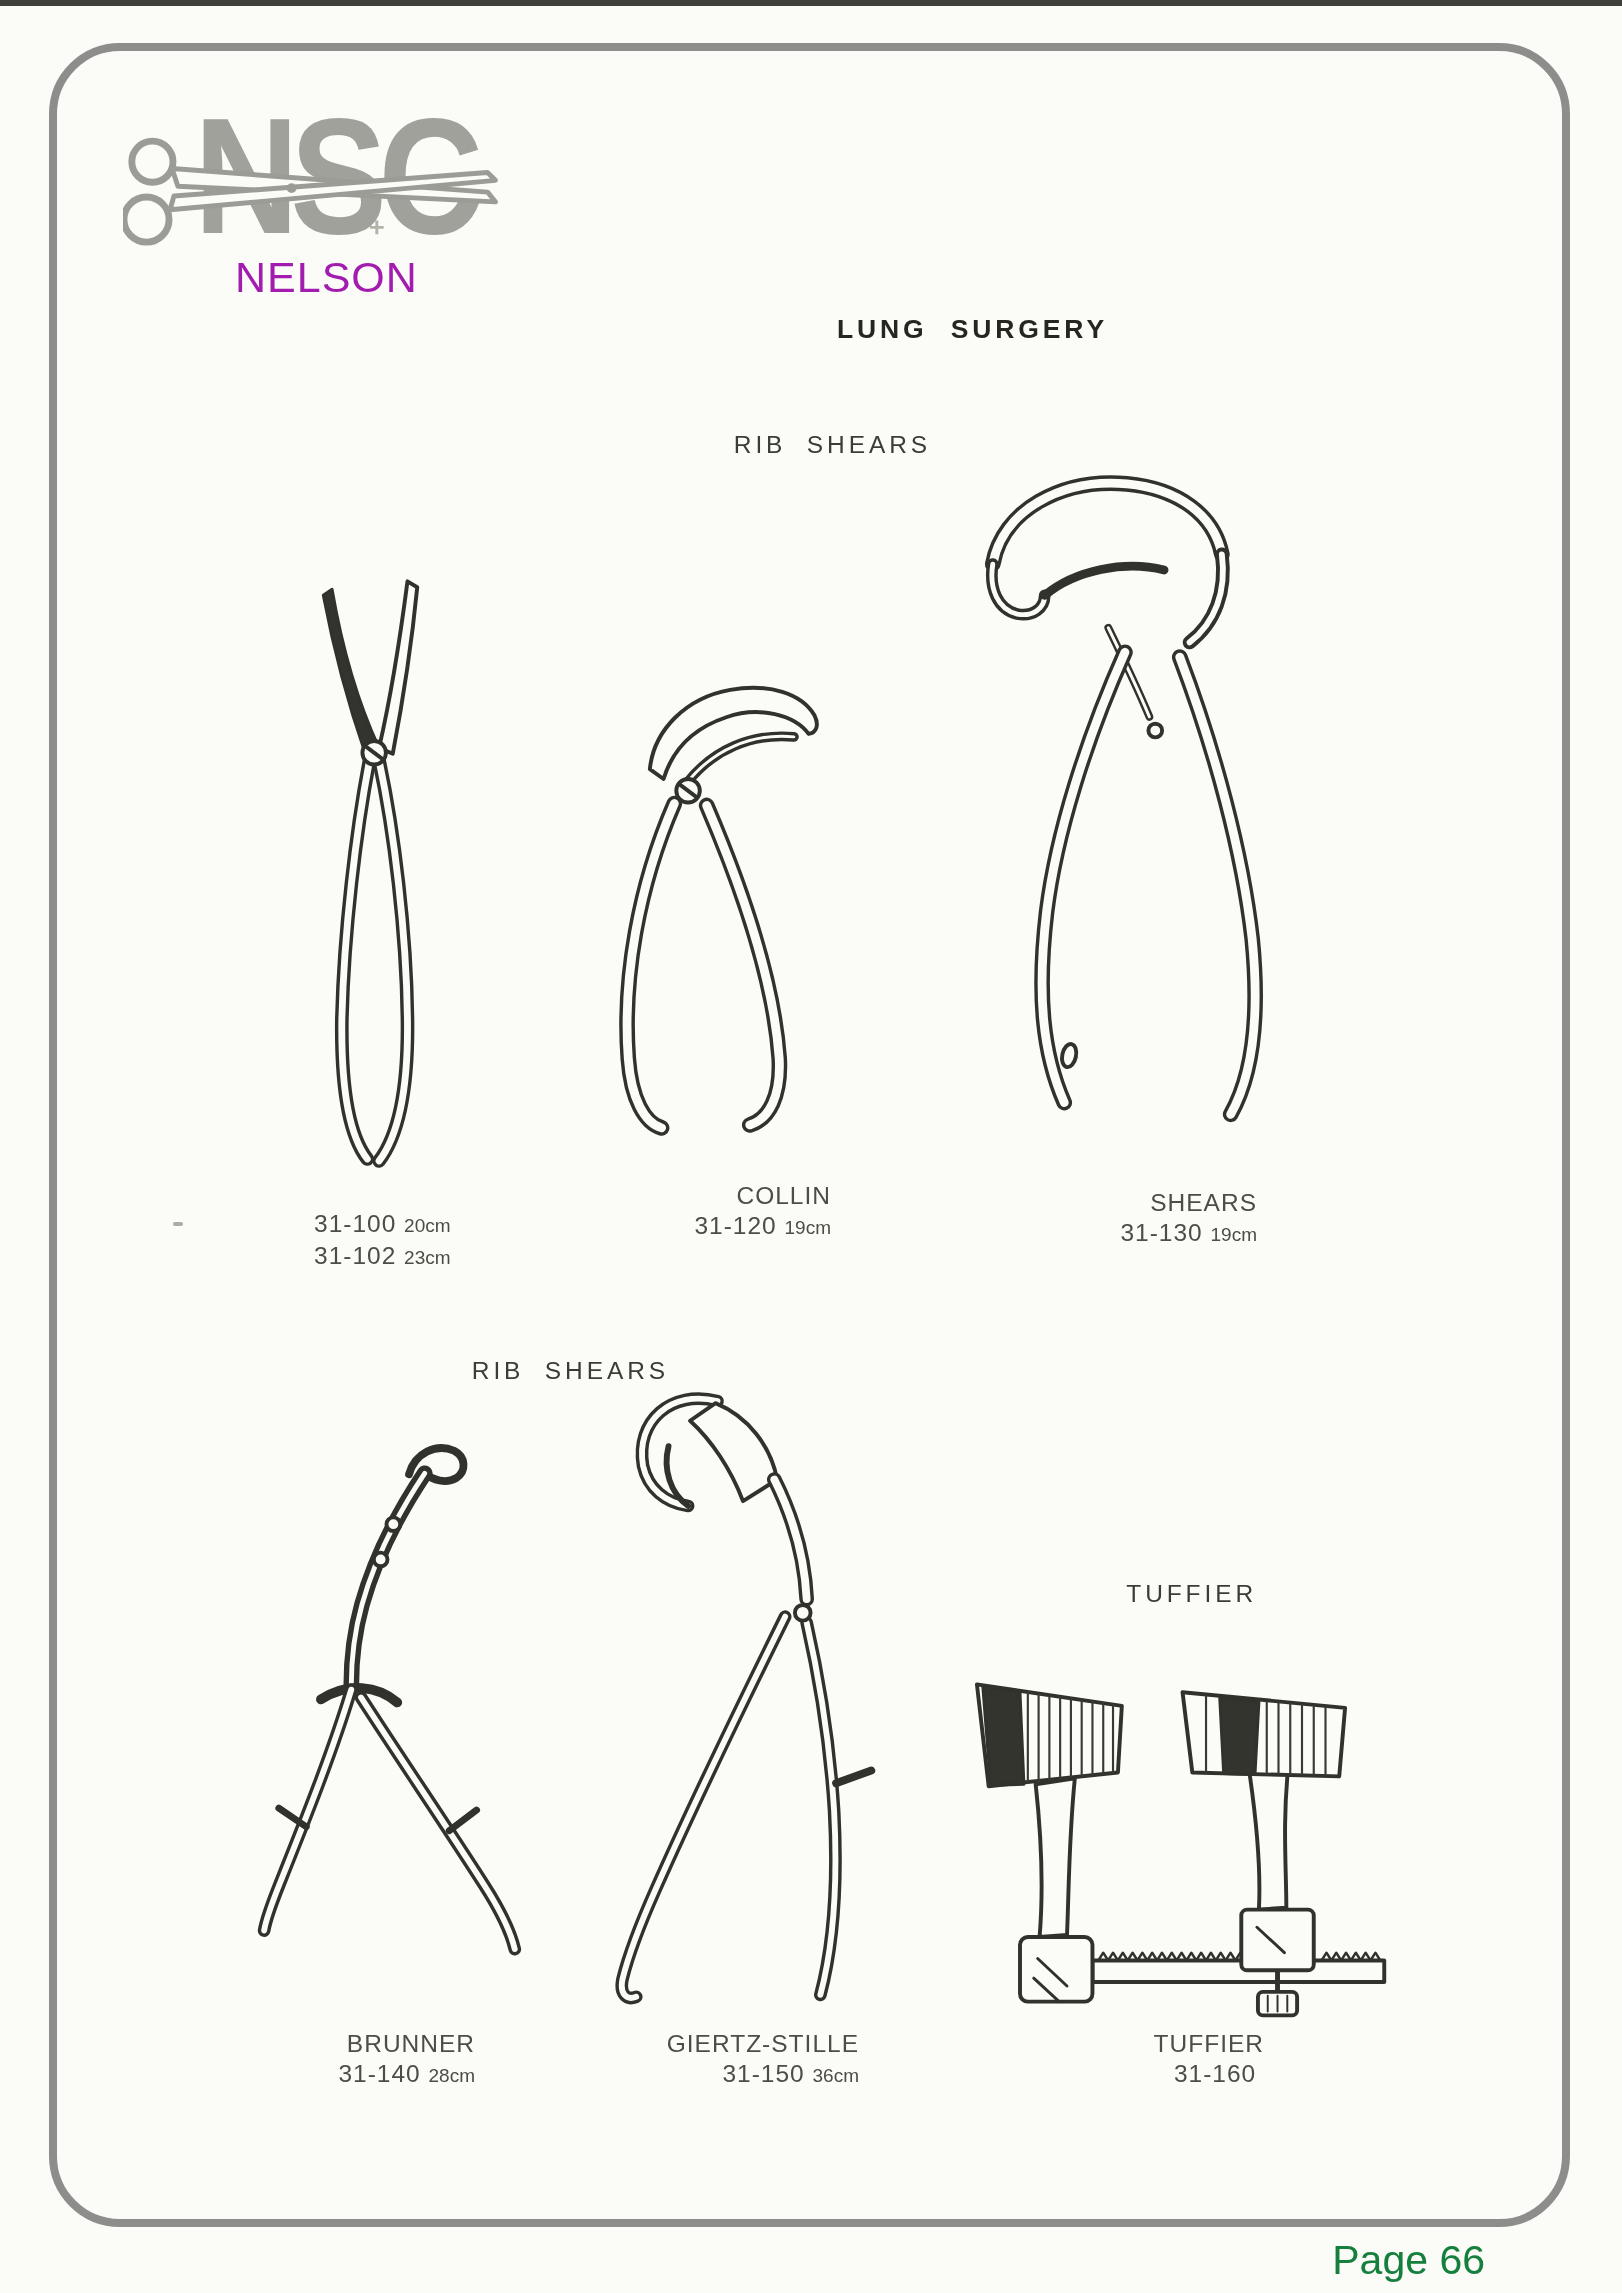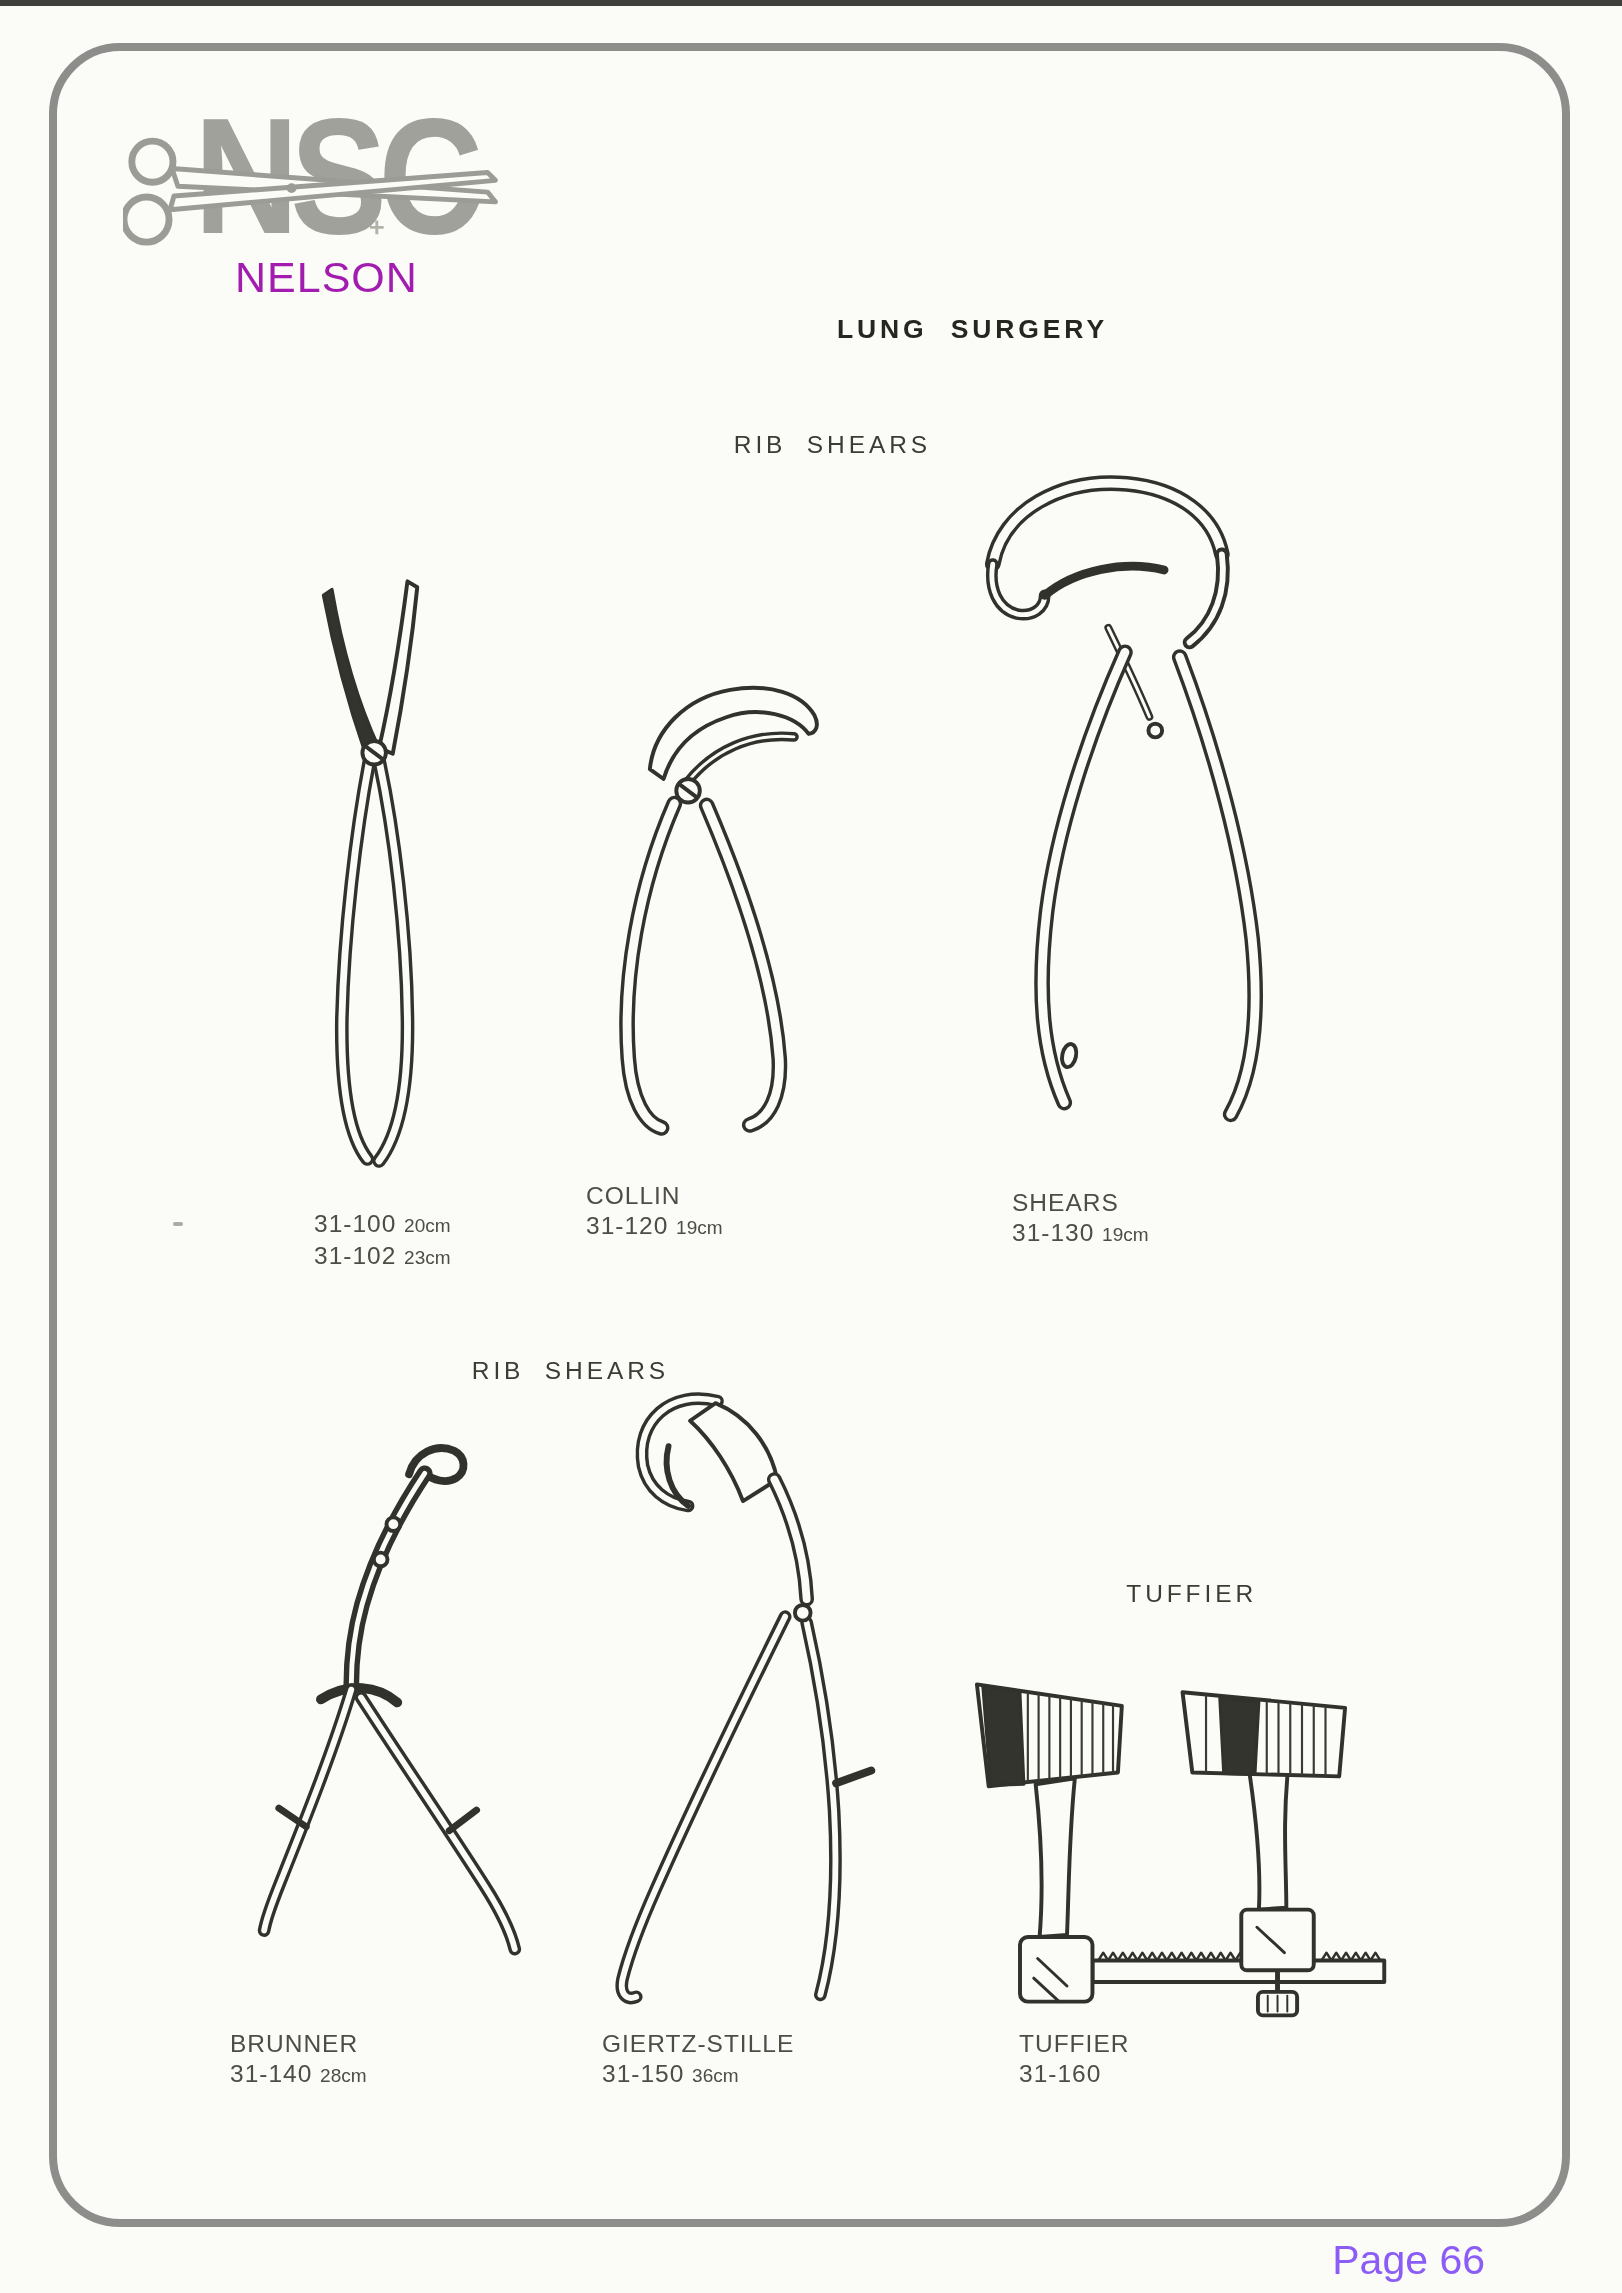--- a/index.html
+++ b/index.html
@@ -19,30 +19,30 @@
   
   .title{position:absolute;left:755px;top:314px;width:353px;text-align:right;
          font-size:26.5px;font-weight:bold;letter-spacing:3.9px;word-spacing:11.8px;color:#262621}
   .subhead{position:absolute;width:294px;text-align:right;font-size:24.5px;
            letter-spacing:3.9px;word-spacing:9.8px;color:#3c3c34}
   .subhead.rs1{left:637px;top:431px}
   .subhead.rs2{left:375px;top:1357px}
   .subhead.spr{left:963px;top:1580px}
   
   .label{position:absolute;color:#4d4d45;font-size:24.5px;line-height:30px;letter-spacing:1px}
-  .label.center{text-align:left}
+  .label.center{text-align:right}
   .label .nm{display:block}
   .size{font-size:19px;margin-left:7.8px;letter-spacing:0}
   .lab1{left:314px;top:1209px}
   .lab-collin{left:586px;top:1181px;width:245px}
   .lab-doyen{left:1012px;top:1188px;width:245px}
   .lab-brunner{left:230px;top:2029px;width:245px}
   .lab-giertz{left:602px;top:2029px;width:257px}
   .lab-tuffier{left:1019px;top:2029px;width:245px}
-  .footer{position:absolute;right:137px;top:2237px;font-size:41px;color:#8b5cf6}
+  .footer{position:absolute;right:137px;top:2237px;font-size:41px;color:#15803d}
   .illust{position:absolute}
   .artifact{position:absolute;left:173px;top:1222px;width:9.8px;height:3.9px;
             background:#8a8a7e;border-radius:2px;opacity:.7}
   
   .t{fill:none;stroke:#32322c;stroke-linecap:round;stroke-linejoin:round}
   .w{fill:none;stroke:#fbfbf7;stroke-linecap:round;stroke-linejoin:round}
   .cl{fill:#fbfbf7;stroke:#32322c;stroke-width:4;stroke-linejoin:round}
   .dk{fill:#34342e;stroke:#32322c;stroke-width:3;stroke-linejoin:round}
   .hl{stroke:#3a3a33;stroke-width:2.2}
   .lg{stroke:#9c9c96}

